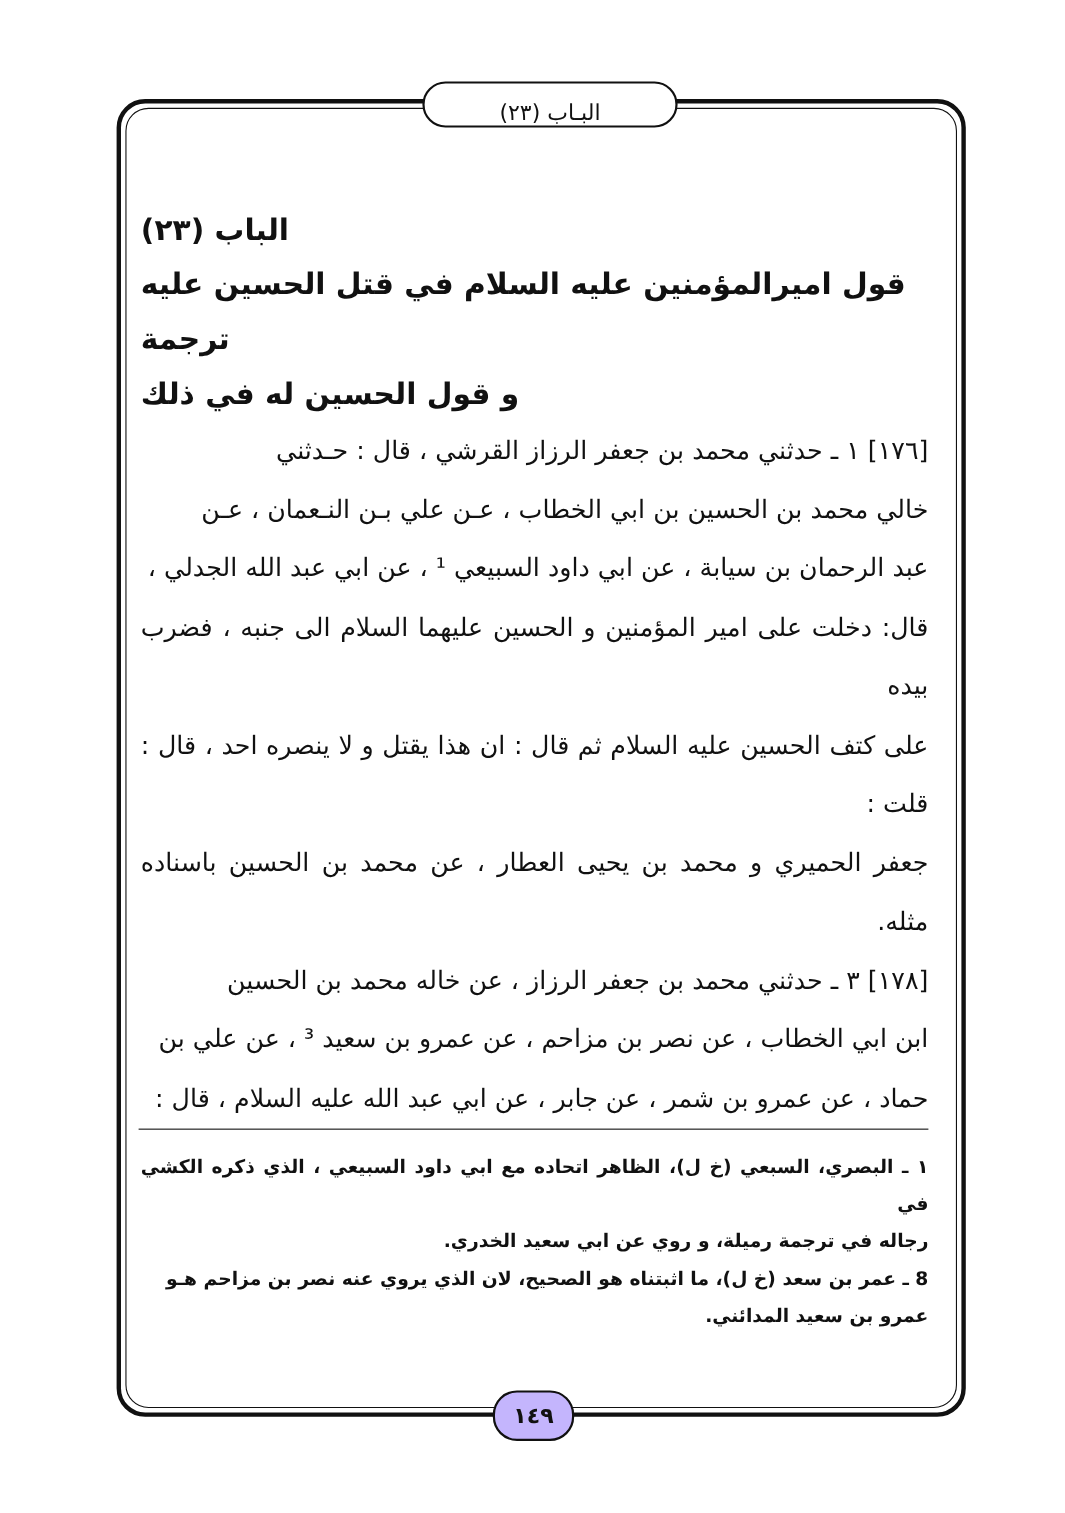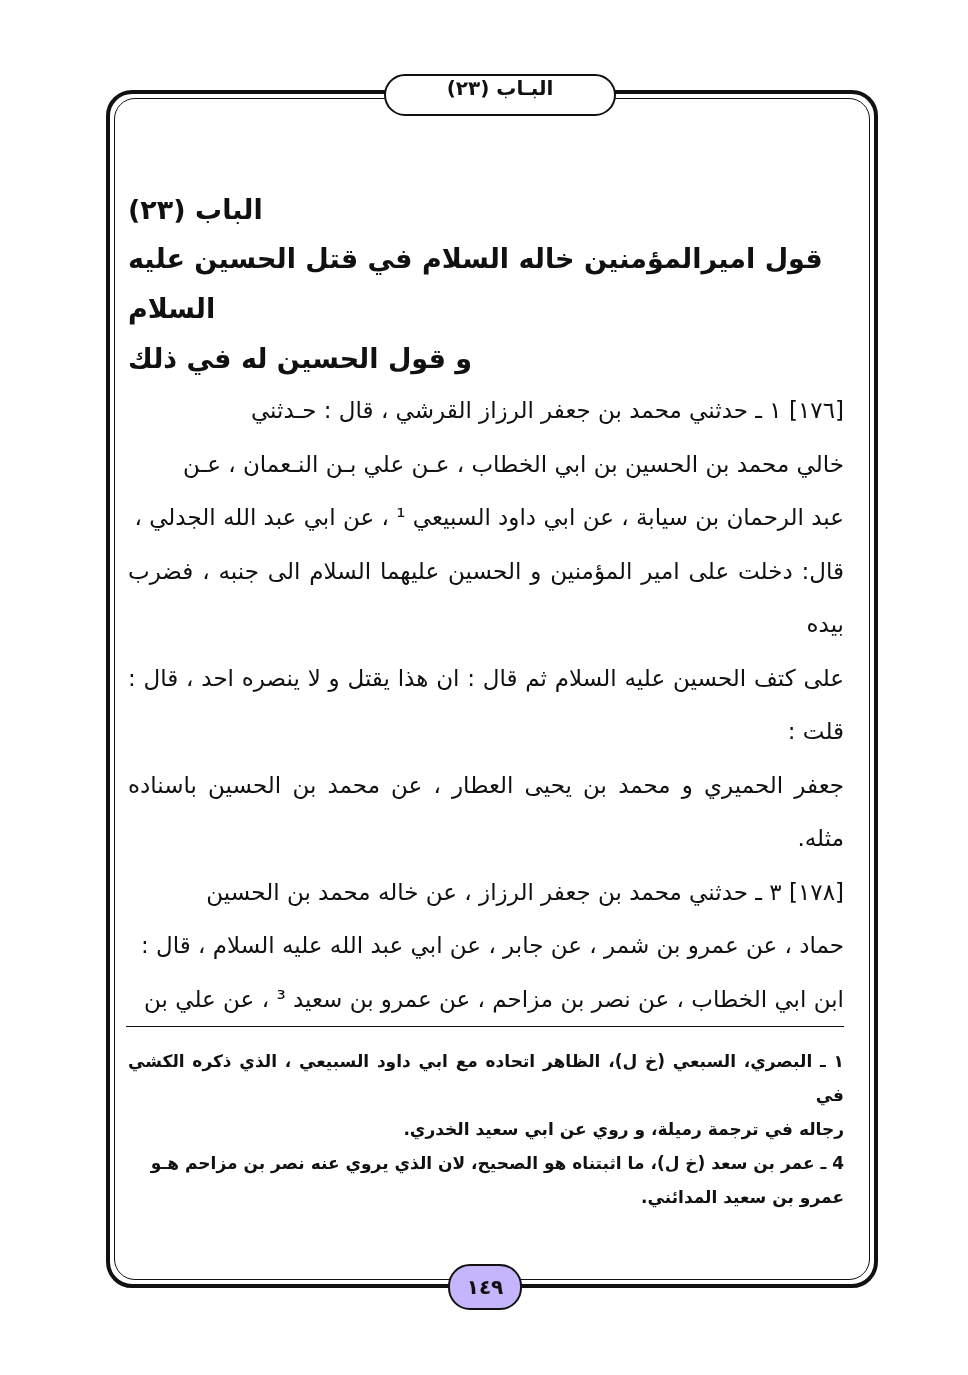--- a/index.html
+++ b/index.html
@@ -8,22 +8,22 @@
     position: absolute; left: 106px; top: 90px; width: 772px; height: 1198px;
     border: 4px solid #111; border-radius: 26px; box-sizing: border-box;
   }
   .frame::after {
     content: ""; position: absolute; left: 4px; top: 4px; right: 4px; bottom: 4px;
     border: 1px solid #111; border-radius: 21px;
   }
   .header-tab {
     position: absolute; left: 384px; top: 74px; width: 232px; height: 42px;
     background: #fff; border: 2px solid #111; border-radius: 21px; box-sizing: border-box;
-    display: flex; align-items: flex-start; justify-content: center;
-    font-size: 20px; font-weight: bold; direction: rtl; z-index: 2;
+    display: flex; align-items: flex-end; justify-content: center;
+    font-size: 20px; font-weight: normal; direction: rtl; z-index: 2;
   }
   .page-num {
     position: absolute; left: 448px; top: 1264px; width: 74px; height: 46px;
     background: #c4b5fd; border: 2px solid #111; border-radius: 22px; box-sizing: border-box;
     display: flex; align-items: center; justify-content: center;
     font-size: 20px; font-weight: bold; z-index: 2;
   }
   .content {
     position: absolute; left: 128px; top: 190px; width: 716px; direction: rtl;
   }
@@ -48,50 +48,50 @@
 <body>
 
 <div class="frame"></div>
 
 <div class="header-tab">
   <span>البـاب (٢٣)</span>
 </div>
 
 <div class="content">
   <p class="title t1">الباب (٢٣)</p>
-  <p class="title">قول اميرالمؤمنين خاله السلام في قتل الحسين عليه السلام</p>
+  <p class="title">قول اميرالمؤمنين عليه السلام في قتل الحسين عليه ترجمة</p>
   <p class="title">و قول الحسين له في ذلك</p>
 
   <div class="body-text">
     <div>[١٧٦] ١ ـ حدثني محمد بن جعفر الرزاز القرشي ، قال : حـدثني</div>
     <div>خالي محمد بن الحسين بن ابي الخطاب ، عـن علي بـن النـعمان ، عـن</div>
     <div>عبد الرحمان بن سيابة ، عن ابي داود السبيعي ¹ ، عن ابي عبد الله الجدلي ،</div>
     <div>قال: دخلت على امير المؤمنين و الحسين عليهما السلام الى جنبه ، فضرب بيده</div>
     <div>على كتف الحسين عليه السلام ثم قال : ان هذا يقتل و لا ينصره احد ، قال : قلت :</div>
   </div>
 
   <div class="body-text">
     <div>جعفر الحميري و محمد بن يحيى العطار ، عن محمد بن الحسين باسناده مثله.</div>
   </div>
 
   <div class="body-text">
     <div>[١٧٨] ٣ ـ حدثني محمد بن جعفر الرزاز ، عن خاله محمد بن الحسين</div>
+    <div>ابن ابي الخطاب ، عن نصر بن مزاحم ، عن عمرو بن سعيد ³ ، عن علي بن</div>
     <div>حماد ، عن عمرو بن شمر ، عن جابر ، عن ابي عبد الله عليه السلام ، قال :</div>
-    <div>ابن ابي الخطاب ، عن نصر بن مزاحم ، عن عمرو بن سعيد ³ ، عن علي بن</div>
   </div>
 </div>
 
 <div class="divider"></div>
 
 <div class="footnotes">
   <div>
     <p class="fn">١ ـ البصري، السبعي (خ ل)، الظاهر اتحاده مع ابي داود السبيعي ، الذي ذكره الكشي في</p>
     <p class="fn">رجاله في ترجمة رميلة، و روي عن ابي سعيد الخدري.</p>
   </div>
   <div>
-    <p class="fn">4 ـ عمر بن سعد (خ ل)، ما اثبتناه هو الصحيح، لان الذي يروي عنه نصر بن مزاحم هـو</p>
+    <p class="fn">8 ـ عمر بن سعد (خ ل)، ما اثبتناه هو الصحيح، لان الذي يروي عنه نصر بن مزاحم هـو</p>
     <p class="fn">عمرو بن سعيد المدائني.</p>
   </div>
 </div>
 
 <div class="page-num">
   <span>١٤٩</span>
 </div>
 
 </body></html>

